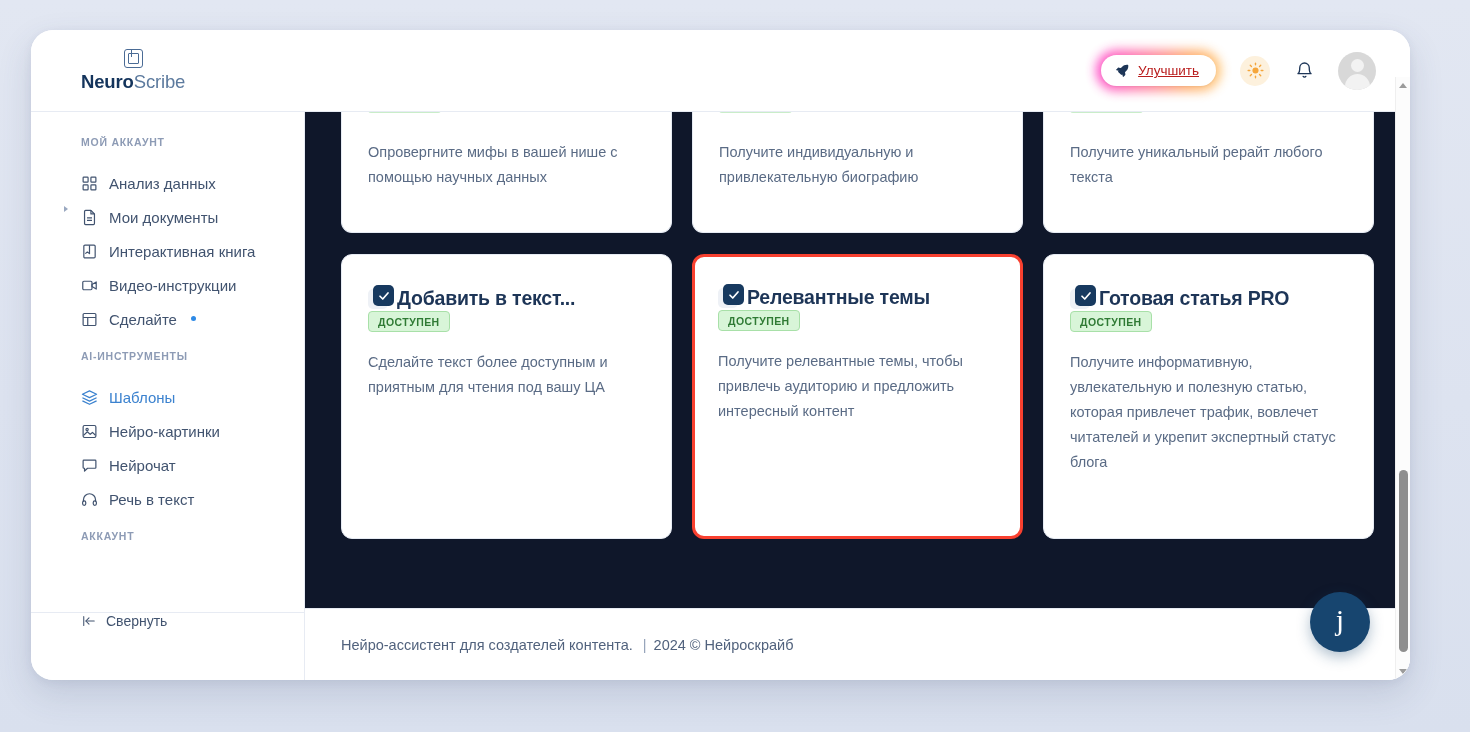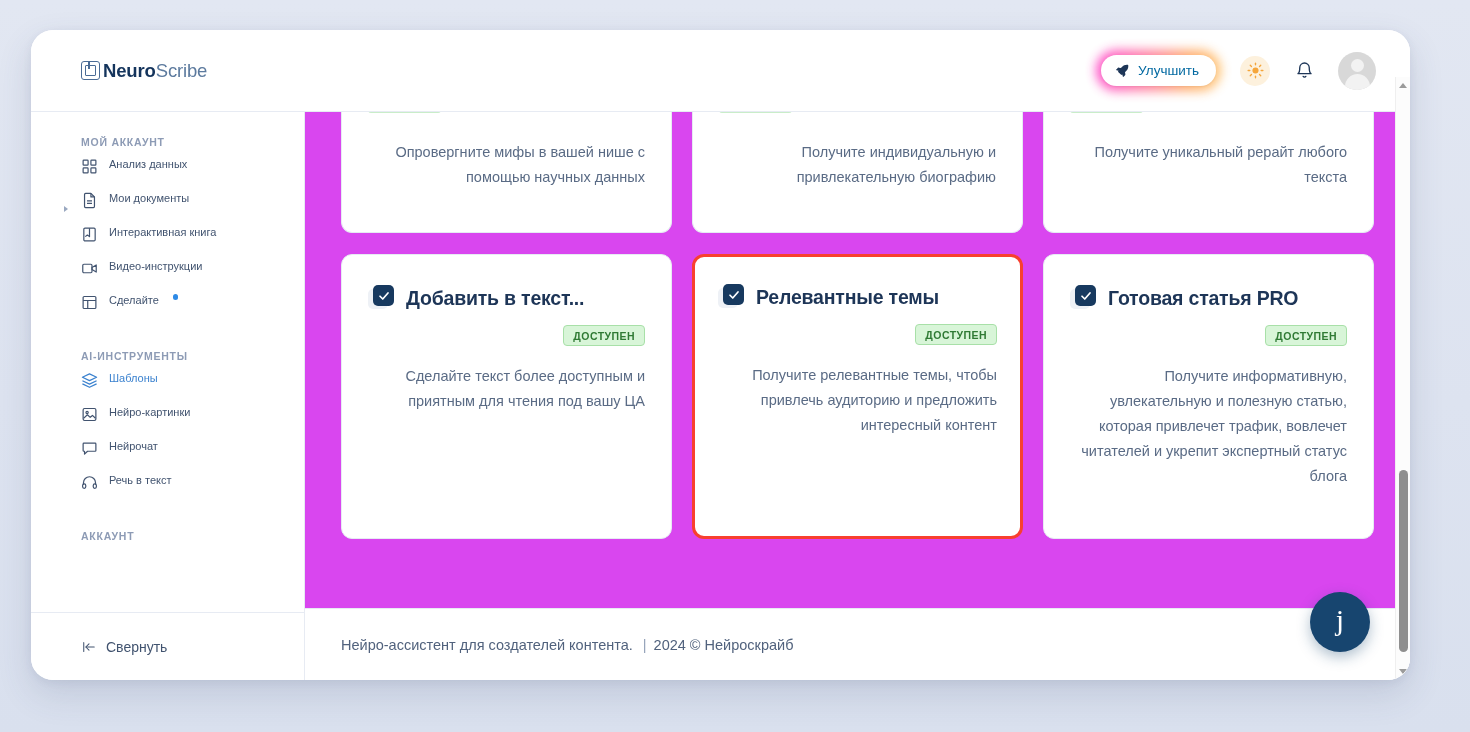--- a/index.html
+++ b/index.html
@@ -33,21 +33,21 @@
     flex: 0 0 82px;
     background: #fff;
     display: flex;
     align-items: center;
     justify-content: space-between;
     padding: 0 34px 0 50px;
     border-bottom: 1px solid #e7ebf3;
     position: relative;
     z-index: 5;
   }
-  .brand { display: flex; align-items: center; gap: 3px; }
+  .brand { display: flex; align-items: center; gap: 3px; flex-direction: column; }
   .brand-mark {
     width: 19px; height: 19px;
     border: 1.6px solid #4a6b95;
     border-radius: 3px;
     position: relative;
     flex: 0 0 19px;
   }
   .brand-mark::before {
     content: ""; position: absolute;
     left: 3px; top: 3px; right: 3px; bottom: 3px;
@@ -76,23 +76,24 @@
   }
   .upgrade-btn {
     position: relative;
     display: inline-flex; align-items: center; gap: 8px;
     background: #ffffff;
     border: none;
     border-radius: 18px;
     padding: 8px 17px 8px 14px;
     font-family: inherit;
     font-size: 13.5px;
-    color: #0369a1;
+    color: #b91c1c;
     cursor: pointer;
     box-shadow: 0 1px 2px rgba(0,0,0,.05);
+    text-decoration: underline;
   }
   .rocket { width: 15px; height: 15px; display: block; }
 
   .icon-btn {
     width: 30px; height: 30px;
     border: none; background: transparent;
     display: flex; align-items: center; justify-content: center;
     cursor: pointer; border-radius: 50%;
   }
   .theme-btn { background: #fdf1dd; }
@@ -125,61 +126,60 @@
     padding-top: 24px;
   }
   .sidebar-scroll { flex: 1; padding: 0 0 0 0; overflow: hidden; }
   .sec-label {
     font-size: 10.5px; font-weight: 700; letter-spacing: .75px;
     color: #8d9bb5; text-transform: uppercase;
     padding: 0 0 10px 50px;
   }
   .sec-label.tight { padding-top: 22px; }
   .nav-item {
-    display: flex; align-items: flex-start; gap: 11px;
+    display: flex; align-items: flex-end; gap: 11px;
     height: 34px; padding-left: 50px; padding-right: 16px;
-    color: #41536f; font-size: 11px;
+    color: #41536f; font-size: 15px;
     cursor: pointer; position: relative;
   }
   .nav-item .ic { width: 17px; height: 17px; flex: 0 0 17px; display: block; }
   .nav-item.active { color: #3b82cf; }
   .nav-item .caret {
     position: absolute; left: 33px; top: 50%;
     transform: translateY(-50%);
     width: 0; height: 0;
     border-left: 4.5px solid #9aa8c0;
     border-top: 3.5px solid transparent;
     border-bottom: 3.5px solid transparent;
   }
   .dot-new {
     width: 5.5px; height: 5.5px; border-radius: 50%;
     background: #2e8ae6; margin-left: 3px; margin-bottom: 7px;
     display: inline-block; flex: 0 0 5.5px;
   }
   .sidebar-foot {
     border-top: 1px solid #e7ebf3;
-    height: 68px; display: flex; align-items: center;
+    height: 68px; display: flex; align-items: flex-start;
     padding-left: 50px;
   }
   .collapse-btn {
     display: flex; align-items: center; gap: 9px;
     background: none; border: none; cursor: pointer;
     font-family: inherit; font-size: 14px; color: #41536f;
   }
 
   
   .main-col { flex: 1; display: flex; flex-direction: column; min-width: 0; background: #f6f8fc; }
   .main-scroll {
     flex: 1;
-    background: #d946ef;
+    background: #0f172a;
     position: relative;
     overflow: hidden;
     padding: 0 36px;
     min-height: 0;
-    text-align: right;
   }
   .cards-wrap { padding-top: 0; }
   .row {
     display: grid;
     grid-template-columns: repeat(3, 1fr);
     gap: 20px;
   }
   .row.row2 { margin-top: 21px; }
 
   .card {
@@ -205,24 +205,23 @@
     border-radius: 0 0 3px 3px;
   }
   .card.highlight {
     border: 3px solid #f8402f;
     border-radius: 12px;
     padding: 27px 23px 23px;
   }
   .card.r2 { min-height: 285px; }
 
   .card-title {
-    display: flex; align-items: center; gap: 12px;
+    display: flex; align-items: center; gap: 3px;
     font-size: 19.5px; font-weight: 700; color: #1d3557;
     letter-spacing: -.2px;
-    margin-bottom: 14px;
   }
   .chk {
     position: relative; width: 26px; height: 26px; flex: 0 0 26px;
   }
   .chk .back {
     position: absolute; left: 0; top: 4px;
     width: 20px; height: 20px;
     background: #eef1f6; border-radius: 5px;
   }
   .chk .front {

